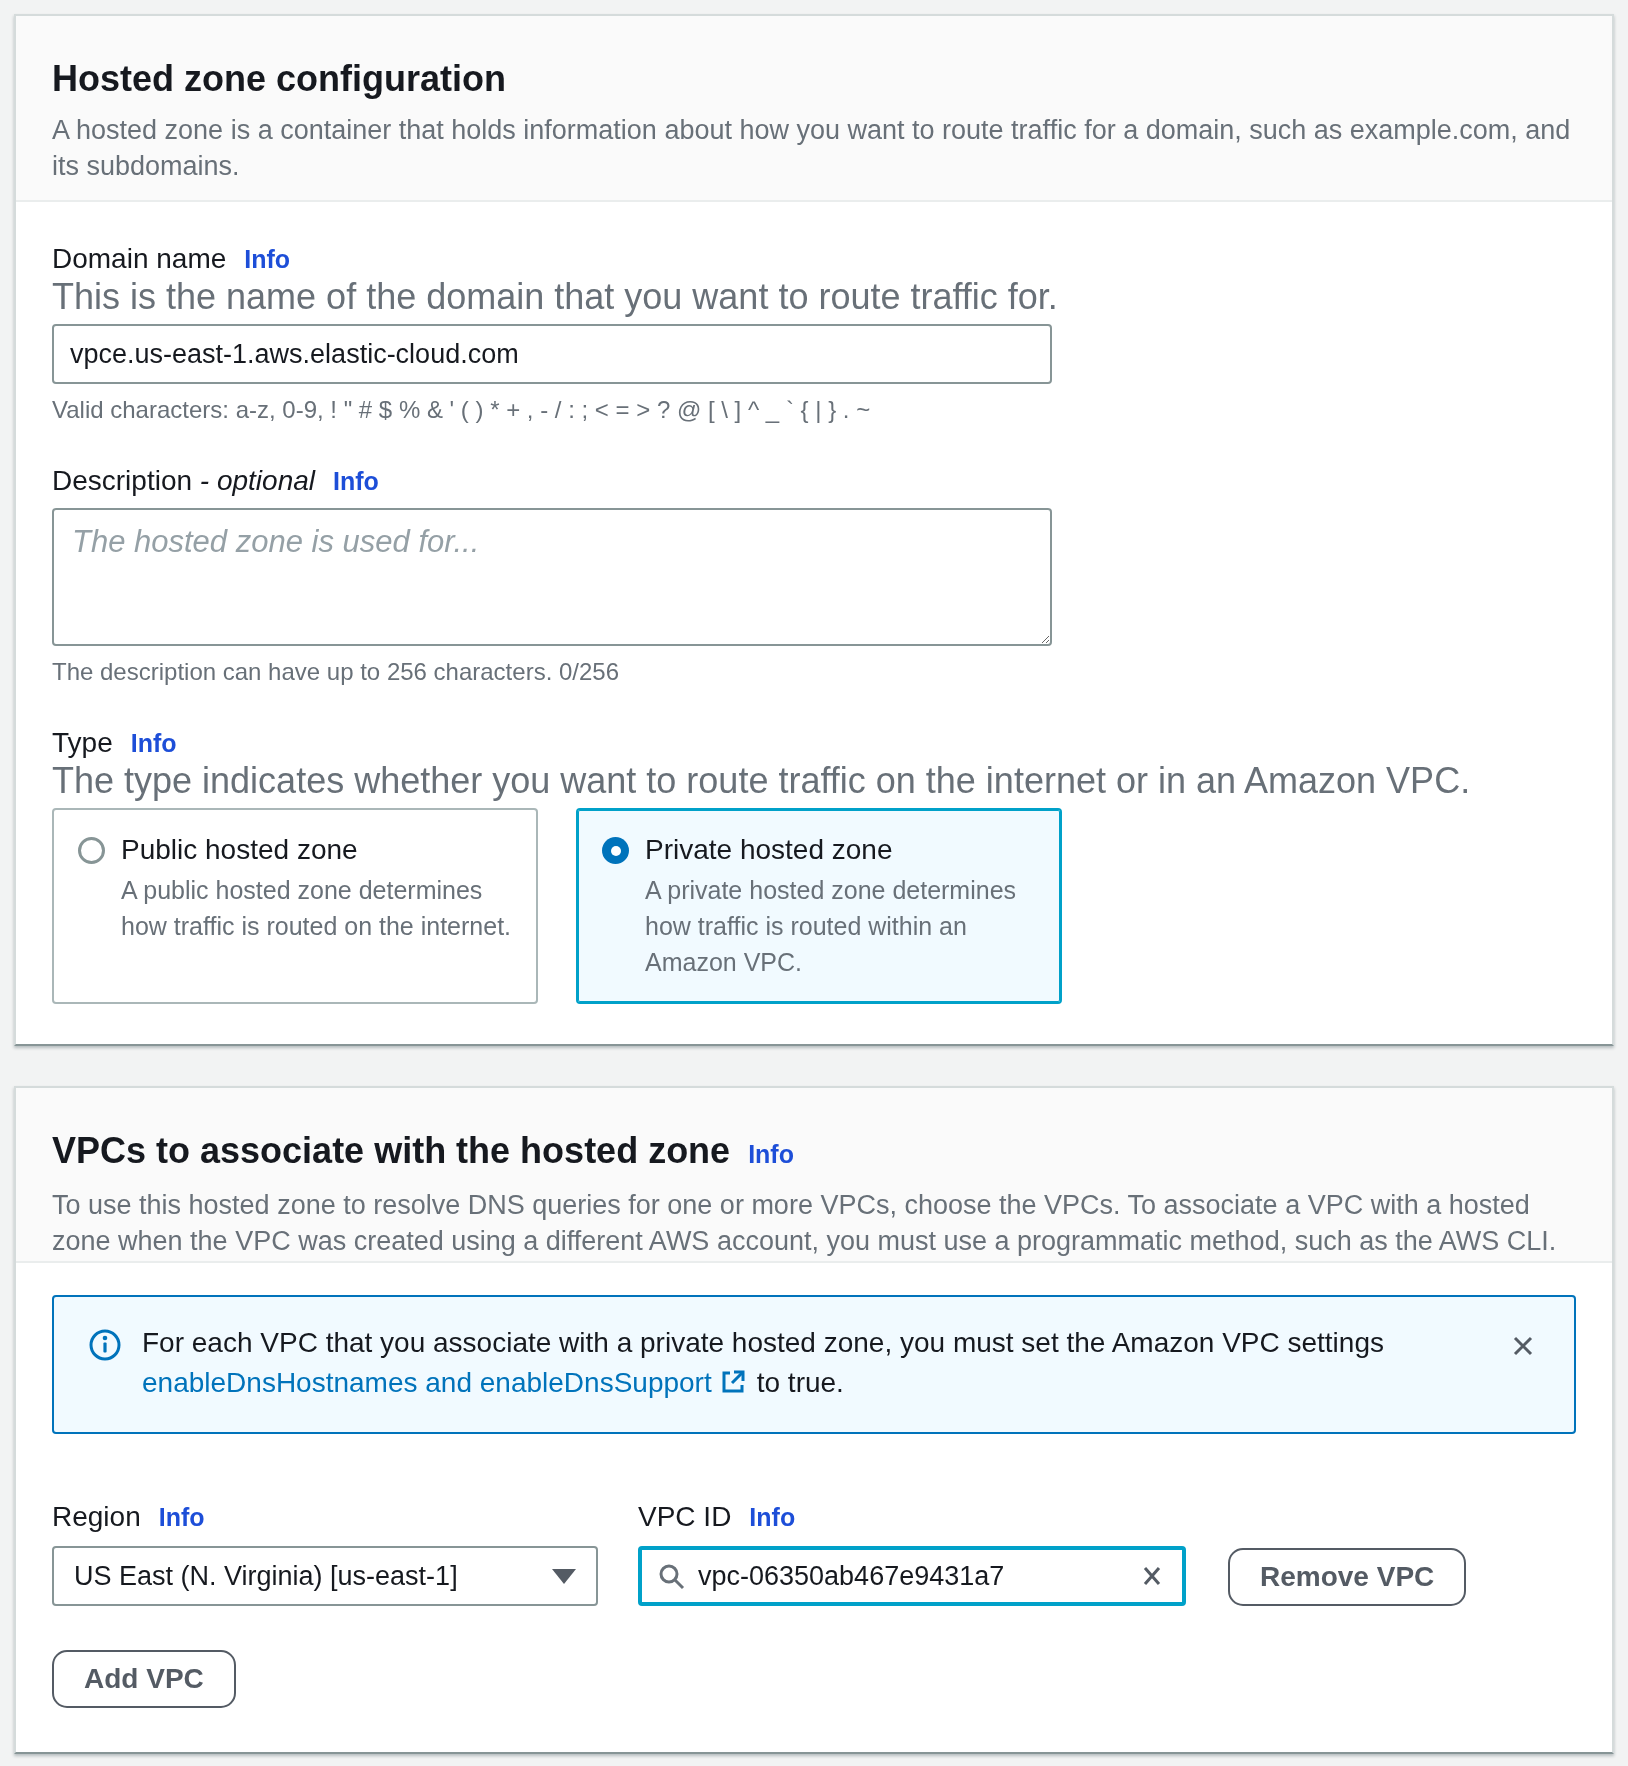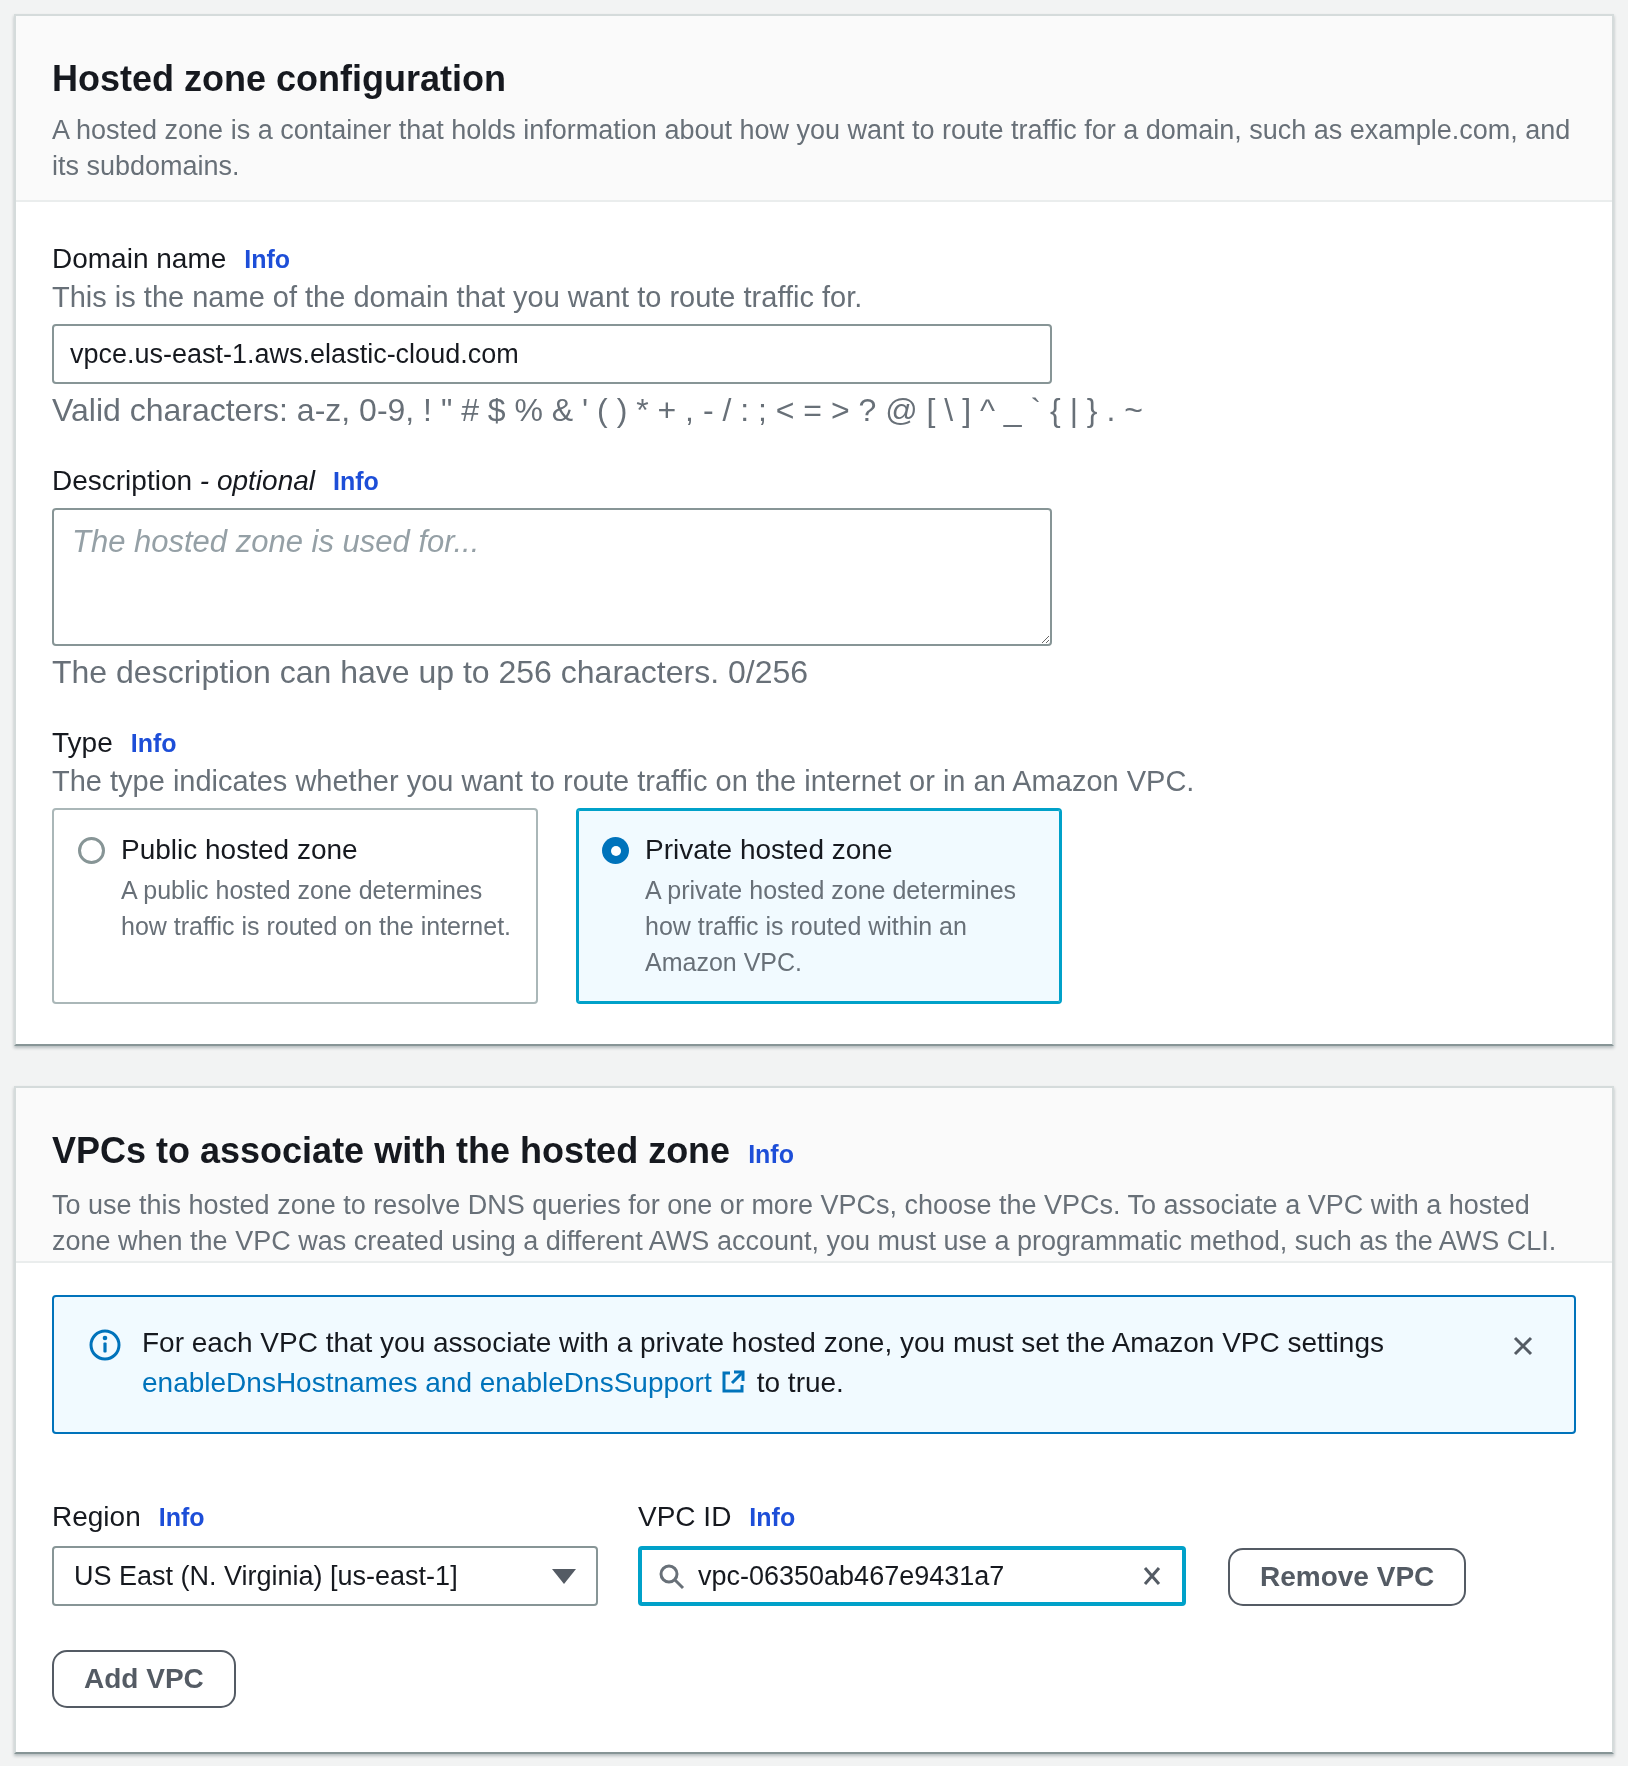--- a/index.html
+++ b/index.html
@@ -46,22 +46,22 @@
   .field-label { font-size: 28px; color: #16191f; }
   .optional { font-style: italic; }
   .info-link {
     margin-left: 18px;
     font-size: 25px;
     font-weight: 700;
     color: #1d4ed8;
     text-decoration: none;
     cursor: pointer;
   }
-  .help-text { margin-top: 4px; font-size: 29px; line-height: 34px; color: #687078; }
-  .constraint-text { margin-top: 12px; font-size: 32px; line-height: 28px; color: #687078; }
+  .help-text { margin-top: 4px; font-size: 36px; line-height: 34px; color: #687078; }
+  .constraint-text { margin-top: 12px; font-size: 24px; line-height: 28px; color: #687078; }
 
   .text-input {
     margin-top: 10px;
     width: 1000px;
     height: 60px;
     border: 2px solid #879596;
     border-radius: 4px;
     padding: 0 16px;
     font-size: 27px;
     color: #16191f;

